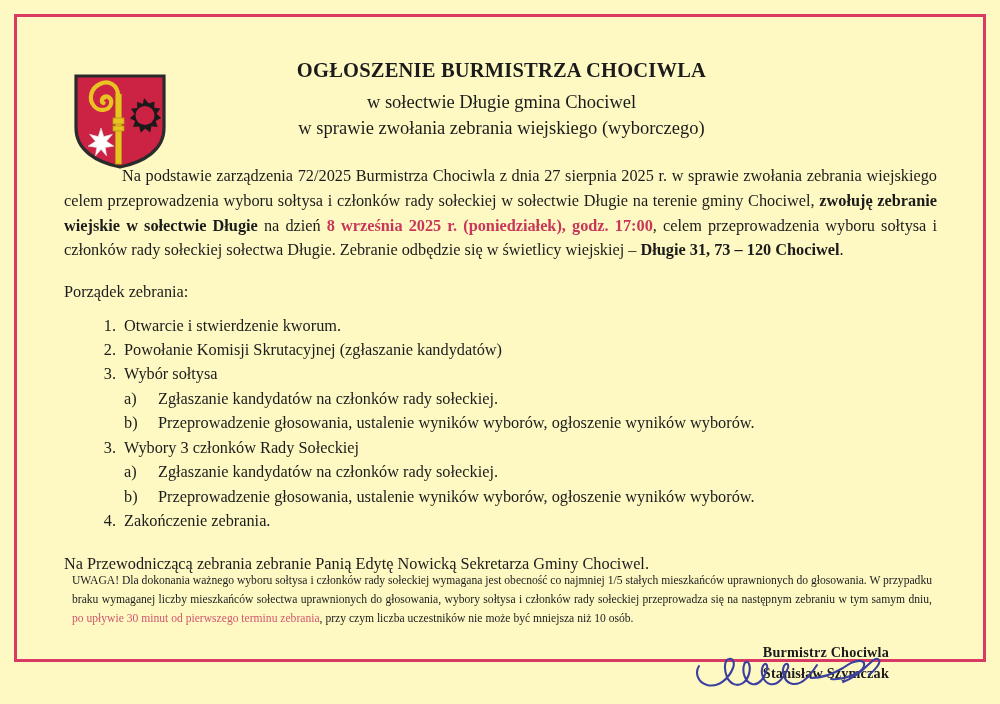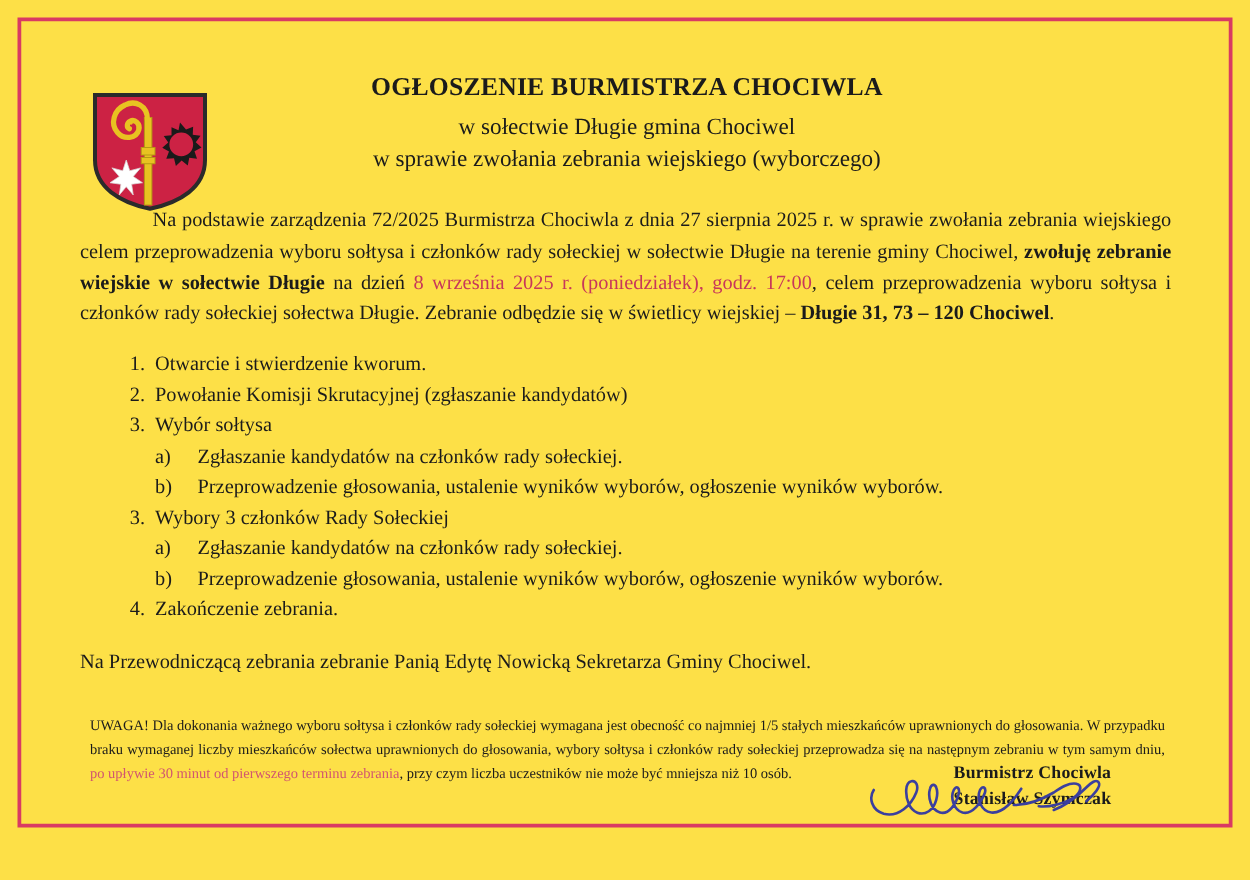--- a/index.html
+++ b/index.html
@@ -14,21 +14,21 @@
     color: #1b1b1b;
     overflow: hidden;
   }
 
   
   .page {
     position: relative;
     width: 1000px;
     height: 704px;
     box-sizing: border-box;
-    background: #fde047;
+    background: #fef9c3;
   }
   .frame-outer {
     position: absolute;
     left: 14px;
     top: 14px;
     right: 14px;
     bottom: 42px;
     border: 3px solid #d93a63;
     box-sizing: border-box;
     pointer-events: none;
@@ -85,21 +85,21 @@
   
   .body-para {
     margin-top: 20px;
     font-size: 16.3px;
     line-height: 1.52;
     text-align: justify;
     text-indent: 58px;
     padding-right: 2px;
   }
   .b { font-weight: bold; }
-  .red-hl { color: #c8375a; font-weight: normal; }
+  .red-hl { color: #c8375a; font-weight: bold; }
 
   .order-label {
     margin-top: 17px;
     font-size: 16.3px;
     line-height: 1.5;
   }
 
   
   .agenda {
     margin: 9px 0 0 0;
@@ -215,20 +215,21 @@
 
       <div class="titles">
         <div class="title-main">OGŁOSZENIE BURMISTRZA CHOCIWLA</div>
         <div class="title-sub">w sołectwie Długie gmina Chociwel</div>
         <div class="title-sub">w sprawie zwołania zebrania wiejskiego (wyborczego)</div>
       </div>
     </div>
 
     <p class="body-para"><span>Na podstawie zarządzenia 72/2025 Burmistrza Chociwla z dnia 27 sierpnia 2025 r. w sprawie zwołania zebrania wiejskiego celem przeprowadzenia wyboru sołtysa i członków rady sołeckiej w sołectwie Długie na terenie gminy Chociwel, </span><span class="b">zwołuję zebranie wiejskie w sołectwie Długie</span><span> na dzień </span><span class="red-hl">8 września 2025 r. (poniedziałek), godz. 17:00</span><span>, celem przeprowadzenia wyboru sołtysa i członków rady sołeckiej sołectwa Długie. Zebranie odbędzie się w świetlicy wiejskiej – </span><span class="b">Długie 31, 73 – 120 Chociwel</span><span>.</span></p>
 
+    <div class="order-label">Porządek zebrania:</div>
 
     <ol class="agenda">
       <li>
         <span class="marker">1.</span>
         <span>Otwarcie i stwierdzenie kworum.</span>
       </li>
       <li>
         <span class="marker">2.</span>
         <span>Powołanie Komisji Skrutacyjnej (zgłaszanie kandydatów)</span>
       </li>

